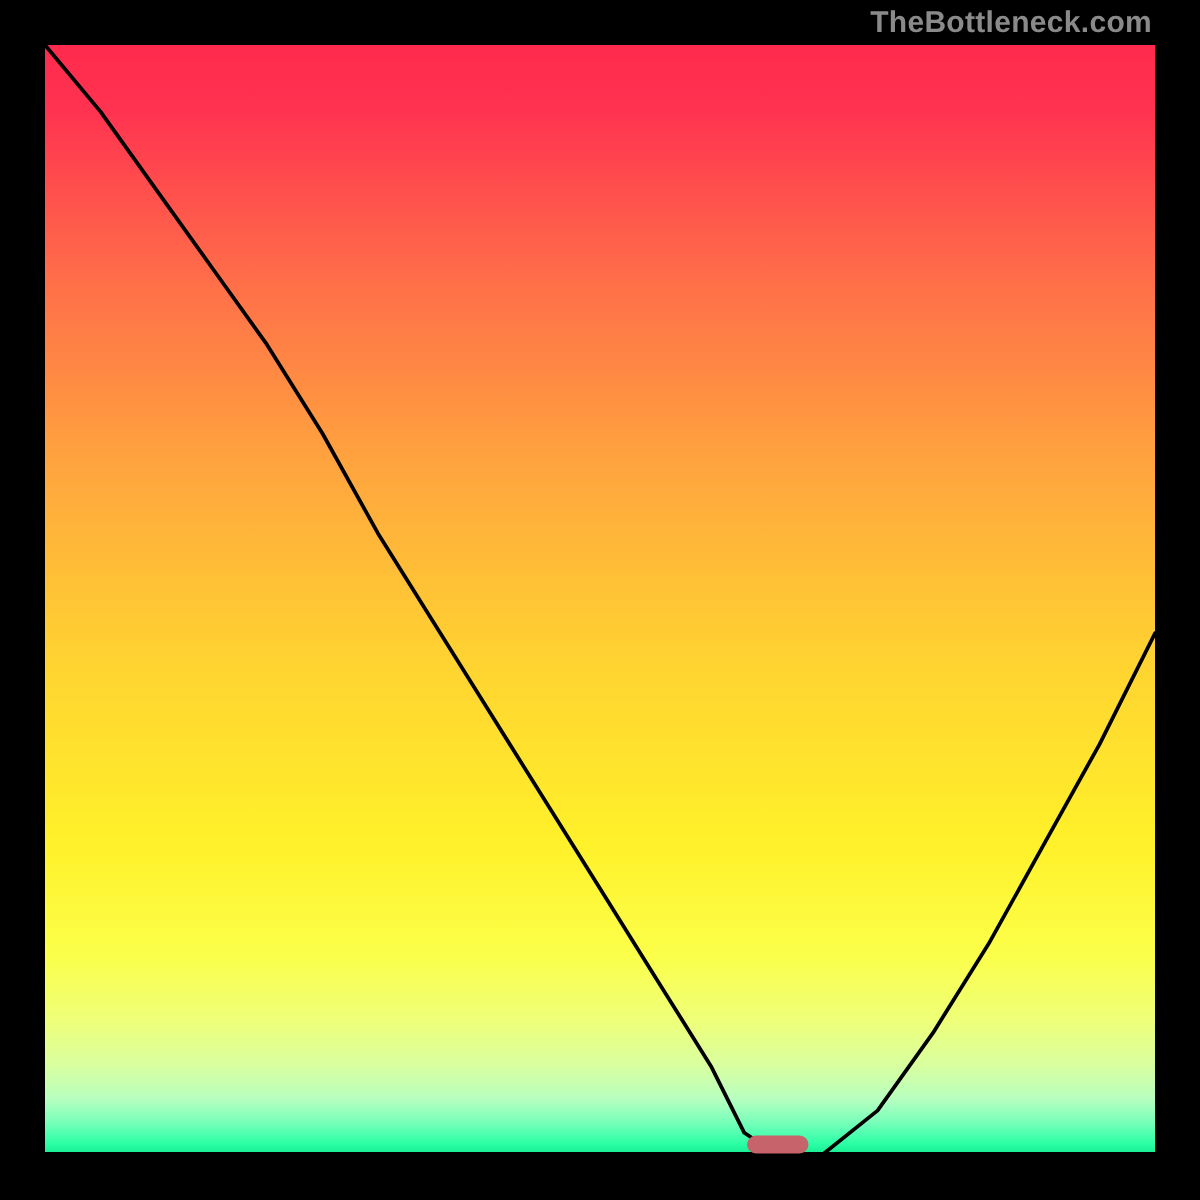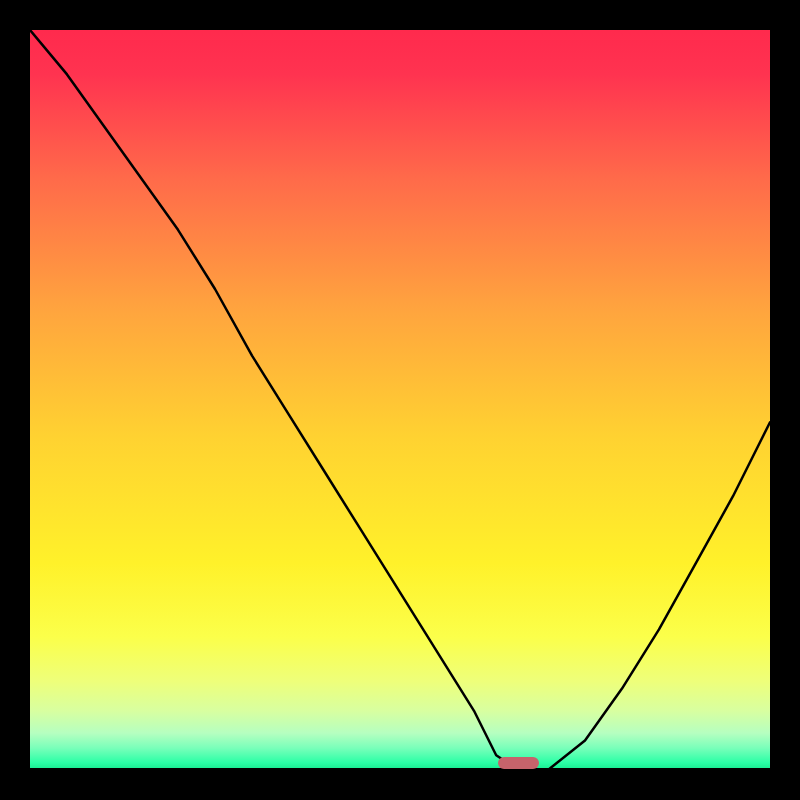--- a/index.html
+++ b/index.html
@@ -50,20 +50,21 @@
     font-weight: 600;
     color: #8a8a8a;
     letter-spacing: 0.2px;
   }
 </style>
 </head>
 <body>
 
 <div class="frame">
 
+  <div class="watermark">TheBottleneck.com</div>
 
   <div class="plot">
     <svg class="gradient" viewBox="0 0 740 740" preserveAspectRatio="none">
       <defs>
         <linearGradient id="bg-grad" x1="0" y1="0" x2="0" y2="1">
             <stop offset="0%" stop-color="#ff2a4d"></stop>
             <stop offset="6%" stop-color="#ff3350"></stop>
             <stop offset="20%" stop-color="#ff6a4a"></stop>
             <stop offset="38%" stop-color="#ffa53e"></stop>
             <stop offset="55%" stop-color="#ffd231"></stop>

